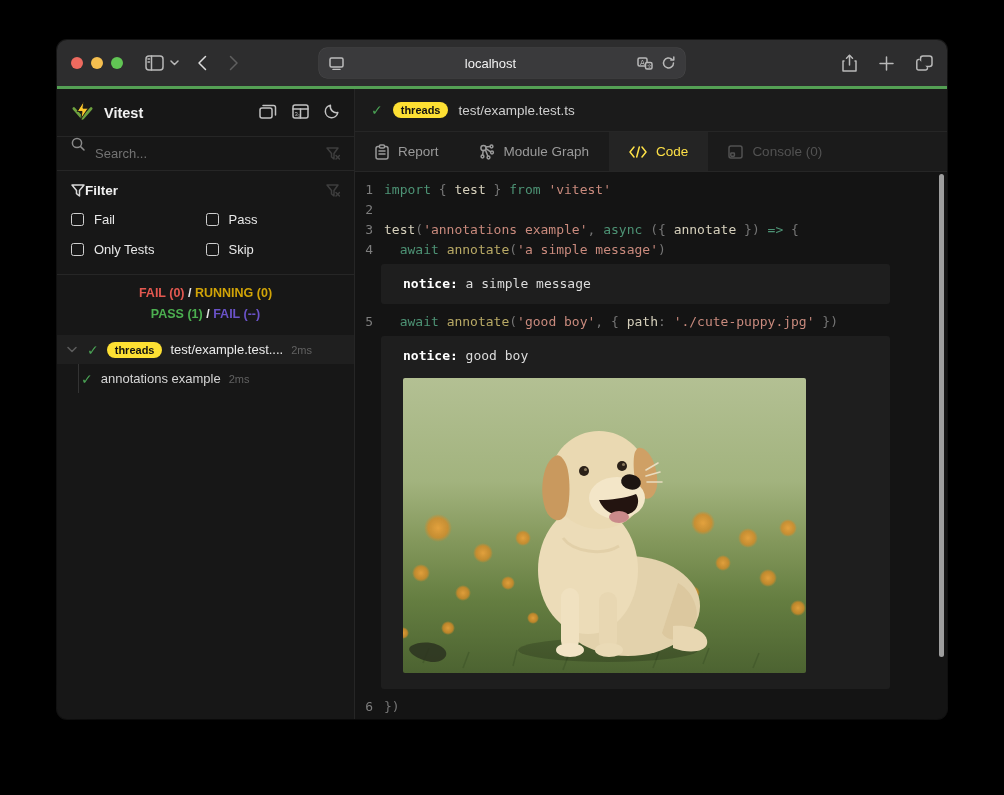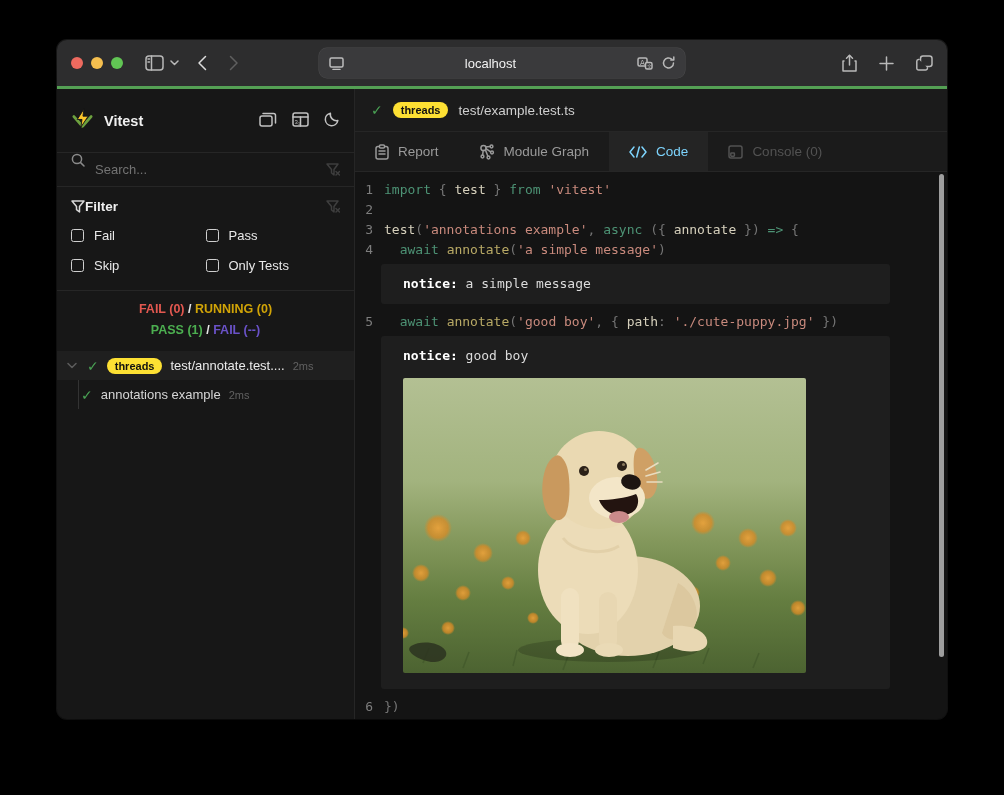--- a/index.html
+++ b/index.html
@@ -24,21 +24,21 @@
   .addr-title { flex:1; text-align:center; color:#f2f2f2; font-size:13px; }
   .tb-right { margin-left:auto; display:flex; align-items:center; gap:22px; }
   .progress { height:3px; background:#54a054; }
 
   
   .content { display:flex; height:630px; }
   .sidebar { width:298px; background:#171717; border-right:1px solid #262626; display:flex; flex-direction:column; }
   .main { flex:1; display:flex; flex-direction:column; background:#141414; min-width:0; }
 
   
-  .sb-header { height:64px; display:flex; align-items:center; padding:0 14px; border-bottom:1px solid #262626; gap:10px; }
+  .sb-header { height:48px; display:flex; align-items:center; padding:0 14px; border-bottom:1px solid #262626; gap:10px; }
   .sb-title { color:#f0f0f0; font-size:14.5px; font-weight:700; flex:1; }
   .sb-actions { display:flex; gap:15px; color:#c2c2c2; }
   .sb-actions button { background:none; border:none; color:#c2c2c2; padding:0; }
 
   .search-row { height:34px; display:flex; padding:0 14px; border-bottom:1px solid #262626; gap:10px; }
   .search-input { flex:1; background:transparent; border:none; outline:none; color:#ddd; font-size:13px; }
   .search-input::placeholder { color:#737373; }
   .dim-filter { color:#3e3e3e; }
 
   .filter-box { padding:12px 14px 10px; border-bottom:1px solid #262626; }
@@ -64,21 +64,21 @@
   .tree-child { padding-left:24px; position:relative; }
   .indent-guide { position:absolute; left:21px; top:0; bottom:0; width:1px; background:#333; }
 
   
   .main-header { height:43px; display:flex; align-items:center; gap:10px; padding:0 16px;
                  background:#1b1b1b; border-bottom:1px solid #262626; }
   .file-path { color:#cfcfcf; font-size:13.5px; }
   .tabbar { height:40px; display:flex; background:#1b1b1b; border-bottom:1px solid #262626; }
   .tab { display:flex; align-items:center; gap:9px; padding:0 20px; font-size:13.5px; color:#9a9a9a; background:none; border:none; }
   .tab .tab-ic { display:flex; }
-  .tab.active { background:#242424; color:#7dd3fc;text-align:right; }
+  .tab.active { background:#242424; color:#fde047;text-align:right; }
   .tab.disabled { color:#525252; }
 
   
   .code-area { flex:1; position:relative; overflow:hidden; background:#141414;
                font-family:"DejaVu Sans Mono","Liberation Mono",monospace; font-size:13px; }
   .code-scroll { padding-top:8px; }
   .code-line { display:flex; line-height:20px; white-space:pre; }
   .gutter { width:18px; text-align:right; color:#7d7d7d; margin-right:11px; flex:none; }
   .tk-kw { color:#4d9375; } .tk-str { color:#c98a7d; } .tk-fn { color:#b8a965; }
   .tk-id { color:#d6d0bc; } .tk-pn { color:#757575; }
@@ -256,25 +256,25 @@
           <label class="cb-item">
             <span class="cb-box"></span>
             <span class="cb-label">Fail</span>
           </label>
           <label class="cb-item">
             <span class="cb-box"></span>
             <span class="cb-label">Pass</span>
           </label>
           <label class="cb-item">
             <span class="cb-box"></span>
-            <span class="cb-label">Skip</span>
+            <span class="cb-label">Only Tests</span>
           </label>
           <label class="cb-item">
             <span class="cb-box"></span>
-            <span class="cb-label">Only Tests</span>
+            <span class="cb-label">Skip</span>
           </label>
         </div>
       </div>
 
       <div class="status-box">
         <div>
           <span class="c-fail">FAIL (0)</span>
           <span class="c-sep">/</span>
           <span class="c-running">RUNNING (0)</span>
         </div>
@@ -286,21 +286,21 @@
       </div>
 
       <div class="tree-row selected">
         <span class="tw-chevron">
           <svg width="10" height="7" viewBox="0 0 10 7" class="icon-stroke" style="color:#5c5c5c">
               <path d="M1 1.5L5 5.5l4-4"></path>
             </svg>
         </span>
         <span class="check">✓</span>
         <span class="badge">threads</span>
-        <span class="tree-label">test/annotate.test....</span>
+        <span class="tree-label">test/example.test....</span>
         <span class="dur">2ms</span>
       </div>
       <div class="tree-row tree-child">
         <span class="indent-guide"></span>
         <span class="check">✓</span>
         <span class="tree-label" style="color:#d6d6d6">annotations example</span>
         <span class="dur">2ms</span>
       </div>
     </div>
 

